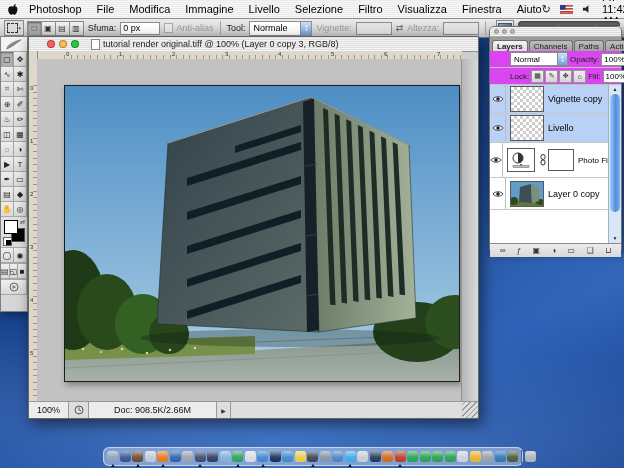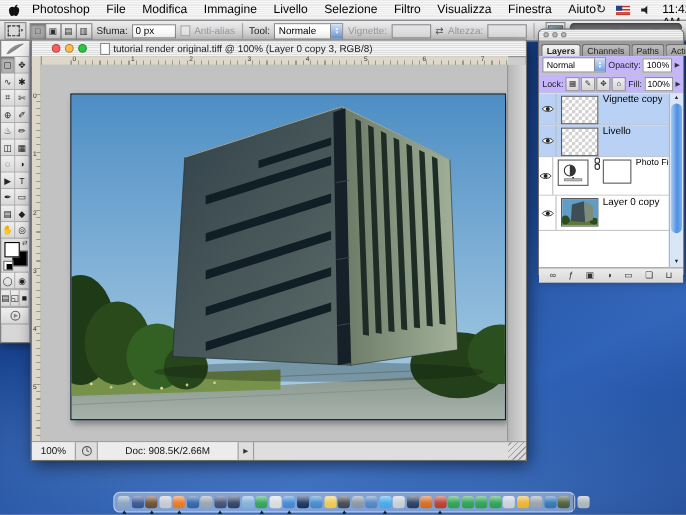--- a/index.html
+++ b/index.html
@@ -104,33 +104,33 @@
   
   #layerswin{left:489px;top:26px;width:133px;height:224px;box-sizing:border-box;background:#ececec;border:1px solid #6f6f6f;
     border-radius:5px 5px 0 0;box-shadow:3px 4px 10px rgba(0,0,0,.5)}
   #ltitle{height:9px;border-radius:4px 4px 0 0;background:repeating-linear-gradient(0deg,#f2f2f2 0 1px,#dcdcdc 1px 2px);
     display:flex;align-items:center;gap:3px;padding:0 4px;border-bottom:1px solid #aaa}
   .pdot{width:5px;height:5px;border-radius:50%;background:#b9b9b9;border:1px solid #8a8a8a;box-sizing:border-box}
   #ltabs{height:13px;background:#9c9c9c;display:flex;align-items:flex-end;padding:1px 2px 0 2px;gap:1px}
   .ltab{font-size:8px;color:#222;background:linear-gradient(#bdbdbd,#a2a2a2);border:1px solid #6e6e6e;border-bottom:none;
     border-radius:3px 3px 0 0;padding:1px 4px 0 4px;white-space:nowrap}
   .ltab.active{background:linear-gradient(#f4f4f4,#dcdcdc);font-weight:bold}
-  .lctl{height:16px;display:flex;align-items:center;gap:2px;padding:0 3px;font-size:8px;color:#222;
-    border-bottom:1px solid #c2c2c2;background:#c4b5fd}
+  .lctl{height:16px;display:flex;align-items:center;gap:2px;padding:0 20px;font-size:8px;color:#222;
+    border-bottom:1px solid #c2c2c2;background:#d946ef}
   .lsel{display:flex;align-items:center;height:12px;border:1px solid #8a8a8a;background:#fff}
   .lsel .v{font-size:8px;padding:0 3px;min-width:40px;color:#000}
   .lsel .cap{width:9px;height:12px;border-left:1px solid #8a8a8a;background:linear-gradient(#cfe0f6,#6f9fe0);
     display:flex;flex-direction:column;align-items:center;justify-content:center;font-size:4px;color:#fff;line-height:1}
   .lfield{height:11px;width:26px;background:#fff;border:1px solid #8f8f8f;font-size:8px;display:flex;align-items:center;
     justify-content:flex-end;padding:0 2px;color:#000}
   .lfarrow{font-size:6px;color:#333}
   .lockbtn{width:11px;height:11px;border:1px solid #979797;background:linear-gradient(#f0f0f0,#d4d4d4);
     display:flex;align-items:center;justify-content:center;font-size:7px;color:#333}
   #llist{position:relative;height:158px;background:#fff;border-bottom:1px solid #8a8a8a;overflow:hidden}
-  .lrow{display:flex;border-bottom:1px solid #c7c7c7;background:#fff;padding-right:12px}
+  .lrow{display:flex;align-items:center;border-bottom:1px solid #c7c7c7;background:#fff;padding-right:12px}
   .lrow.selected{background:#b9d1f4}
   .eyecell{width:15px;align-self:stretch;display:flex;align-items:center;justify-content:center;border-right:1px solid #bdbdbd}
   .lthumbbox{margin:2px 4px 2px 4px;border:1px solid #5a5a5a;background:#fff;flex:none}
   .lname{font-size:9px;color:#000;white-space:nowrap;overflow:hidden}
   .lname.small{font-size:8px}
   .checker{width:32px;height:24px;background-color:#fff;
     background-image:linear-gradient(45deg,#cdcdcd 25%,transparent 25%,transparent 75%,#cdcdcd 75%),
       linear-gradient(45deg,#cdcdcd 25%,transparent 25%,transparent 75%,#cdcdcd 75%);
     background-size:6px 6px;background-position:0 0,3px 3px}
   #lscroll{position:absolute;right:0;top:0;width:12px;height:158px;background:#d9e6f6;border-left:1px solid #9fb3cc}

